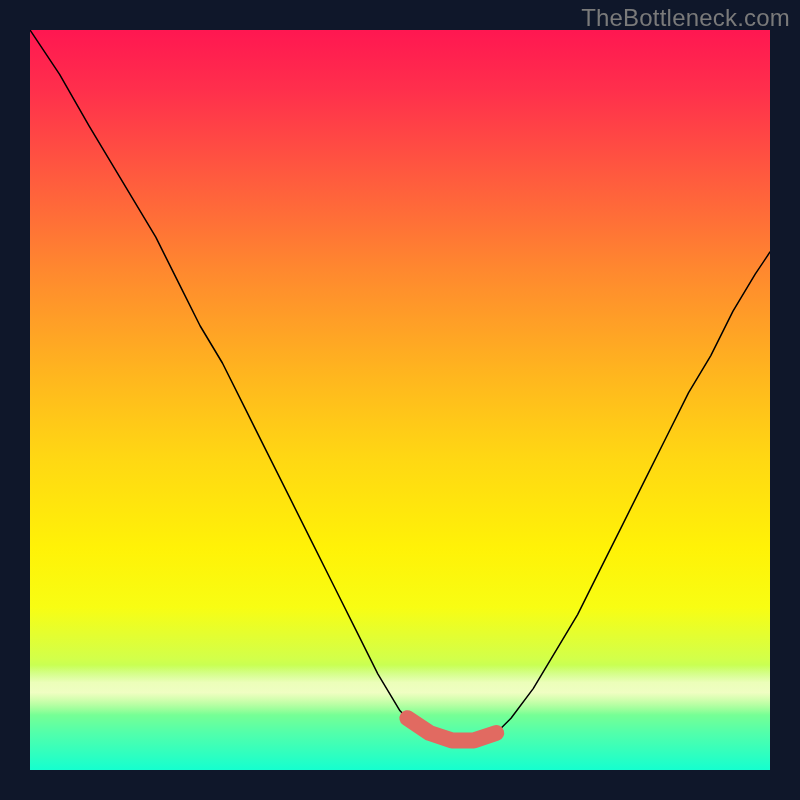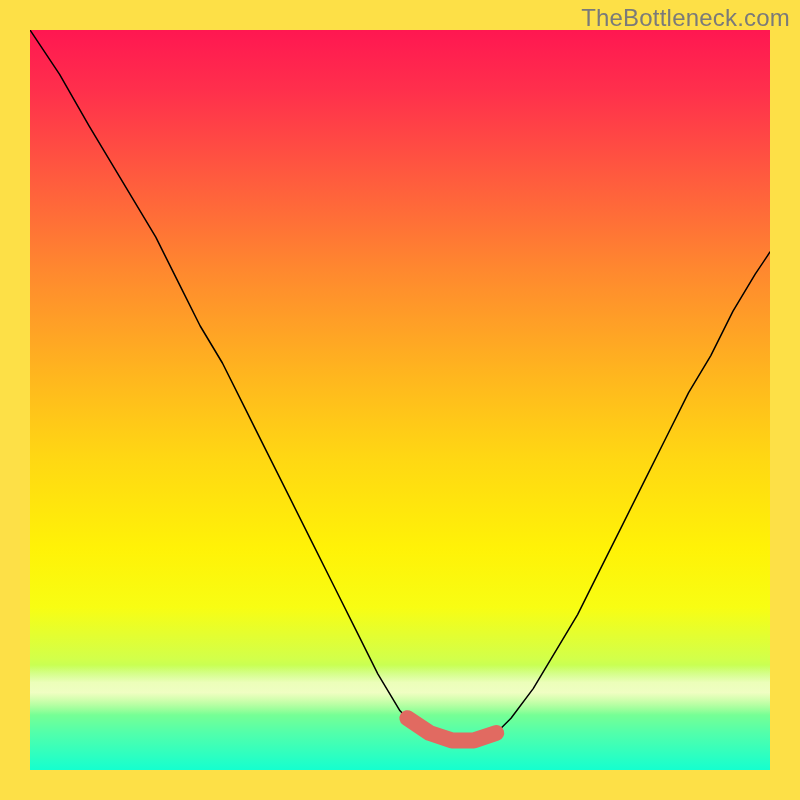--- a/index.html
+++ b/index.html
@@ -10,21 +10,21 @@
     background: #000;
     overflow: hidden;
     font-family: Arial, Helvetica, sans-serif;
   }
   .frame {
     position: absolute;
     left: 0;
     top: 0;
     width: 800px;
     height: 800px;
-    background: #fde047;
+    background: #0f172a;
   }
   .watermark {
     position: absolute;
     top: 4px;
     right: 10px;
     color: #7a7a7a;
     font-size: 24px;
     font-weight: 500;
     letter-spacing: 0.2px;
     z-index: 5;

